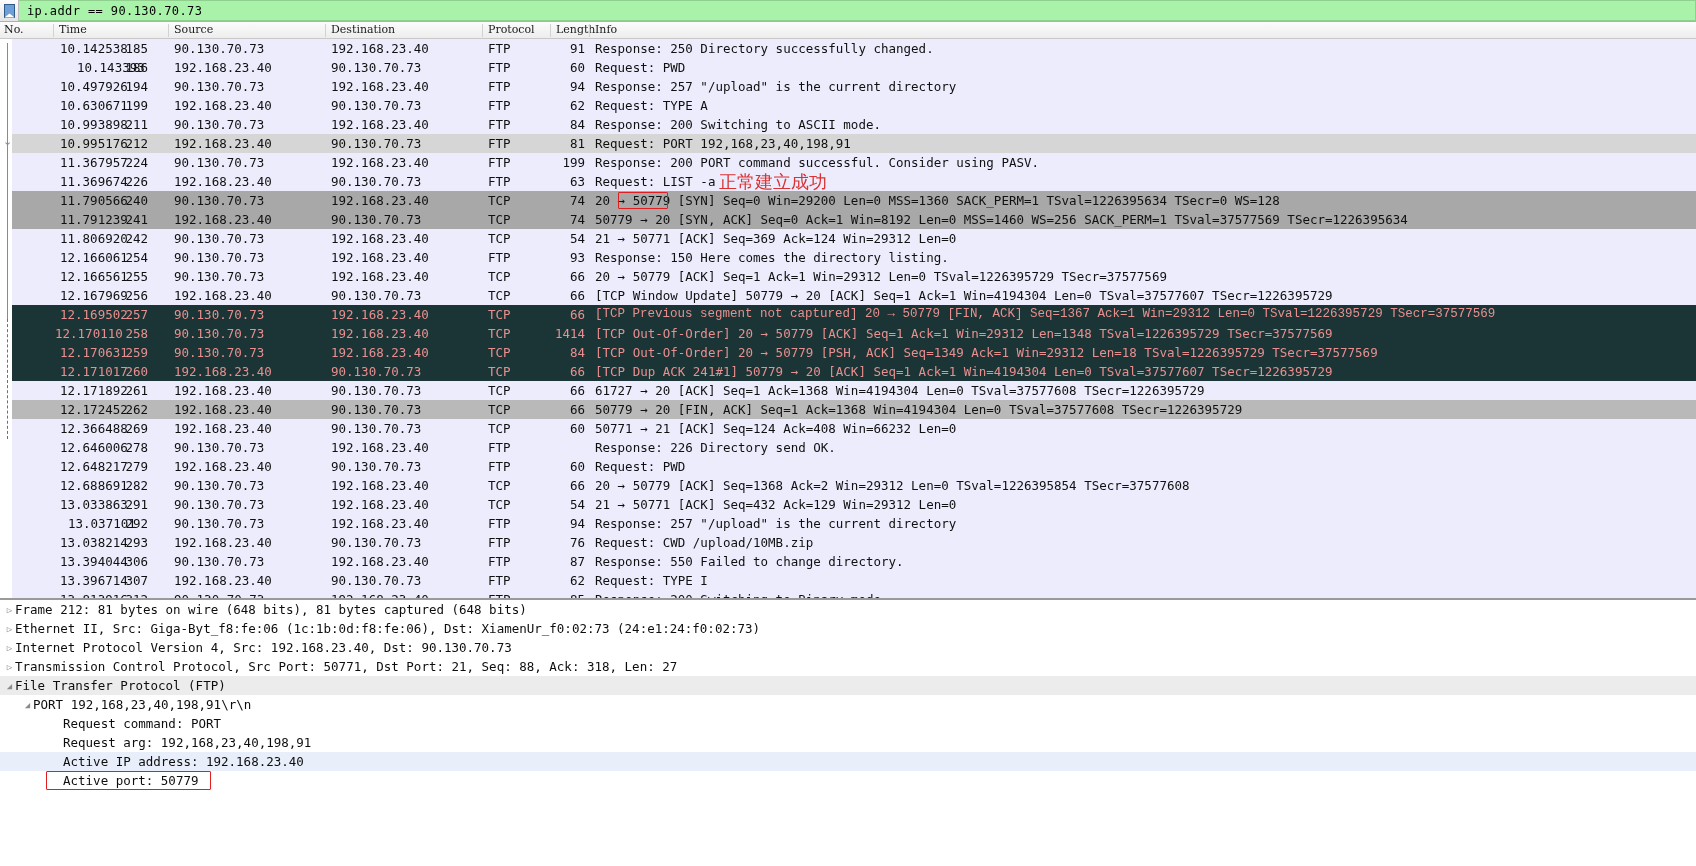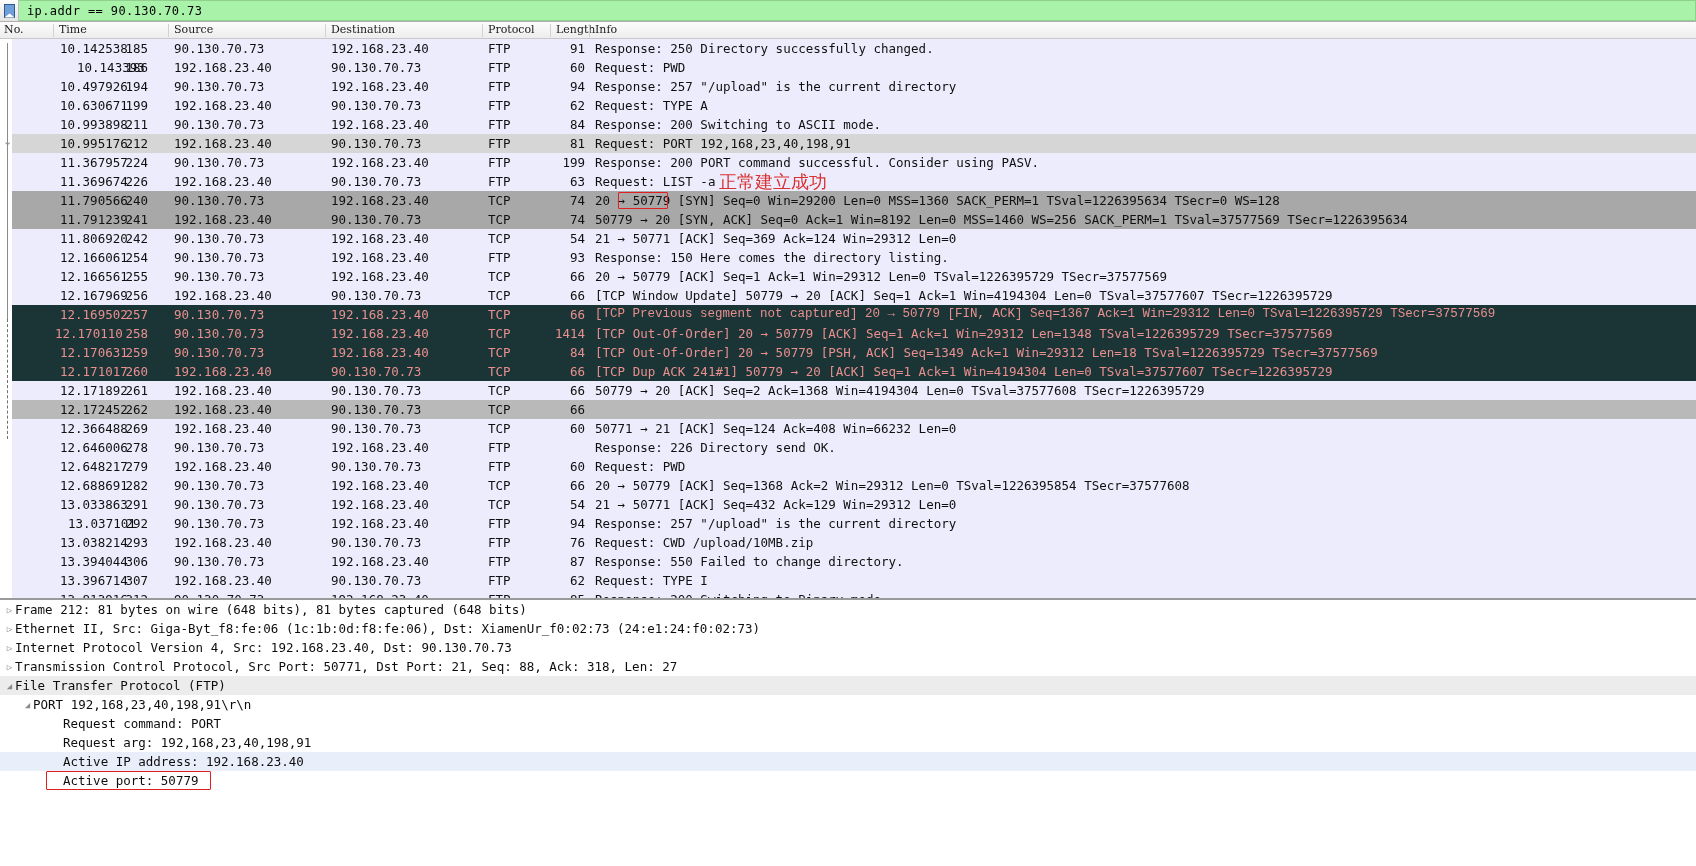--- a/index.html
+++ b/index.html
@@ -361,29 +361,30 @@
         <span class="cell c-len" style="left:0;width:585px;text-align:right;">66</span>
         <span class="cell" style="left:595px;">[TCP Dup ACK 241#1] 50779 → 20 [ACK] Seq=1 Ack=1 Win=4194304 Len=0 TSval=37577607 TSecr=1226395729</span>
       </div>
       <div class="prow alt">
         <span class="cell c-no" style="left:0;width:148px;text-align:right;">261</span>
         <span class="cell " style="left:60px;">12.171892</span>
         <span class="cell " style="left:174px;">192.168.23.40</span>
         <span class="cell " style="left:331px;">90.130.70.73</span>
         <span class="cell " style="left:488px;">TCP</span>
         <span class="cell c-len" style="left:0;width:585px;text-align:right;">66</span>
-        <span class="cell" style="left:595px;">50779 → 20 [ACK] Seq=2 Ack=1368 Win=4194304 Len=0 TSval=37577608 TSecr=1226395729</span>
+        <span class="cell" style="left:595px;">61727 → 20 [ACK] Seq=1 Ack=1368 Win=4194304 Len=0 TSval=37577608 TSecr=1226395729</span>
       </div>
       <div class="prow sel2">
         <span class="cell c-no" style="left:0;width:148px;text-align:right;">262</span>
         <span class="cell " style="left:60px;">12.172452</span>
         <span class="cell " style="left:174px;">192.168.23.40</span>
         <span class="cell " style="left:331px;">90.130.70.73</span>
         <span class="cell " style="left:488px;">TCP</span>
         <span class="cell c-len" style="left:0;width:585px;text-align:right;">66</span>
+        <span class="cell" style="left:595px;">50779 → 20 [FIN, ACK] Seq=1 Ack=1368 Win=4194304 Len=0 TSval=37577608 TSecr=1226395729</span>
       </div>
       <div class="prow alt">
         <span class="cell c-no" style="left:0;width:148px;text-align:right;">269</span>
         <span class="cell " style="left:60px;">12.366488</span>
         <span class="cell " style="left:174px;">192.168.23.40</span>
         <span class="cell " style="left:331px;">90.130.70.73</span>
         <span class="cell " style="left:488px;">TCP</span>
         <span class="cell c-len" style="left:0;width:585px;text-align:right;">60</span>
         <span class="cell" style="left:595px;">50771 → 21 [ACK] Seq=124 Ack=408 Win=66232 Len=0</span>
       </div>

